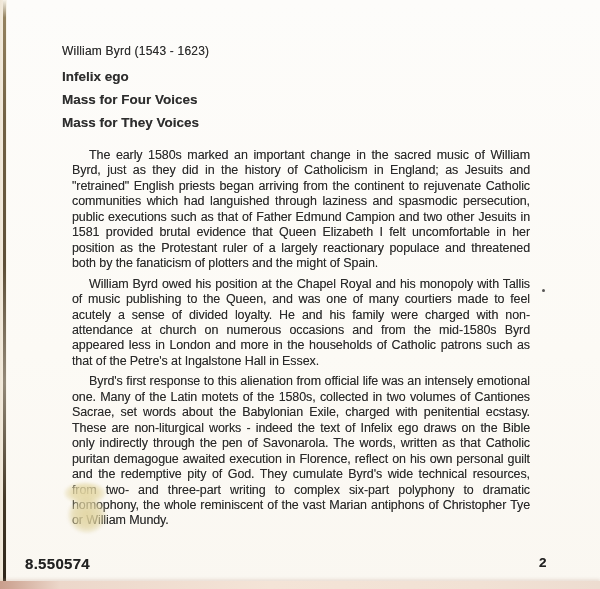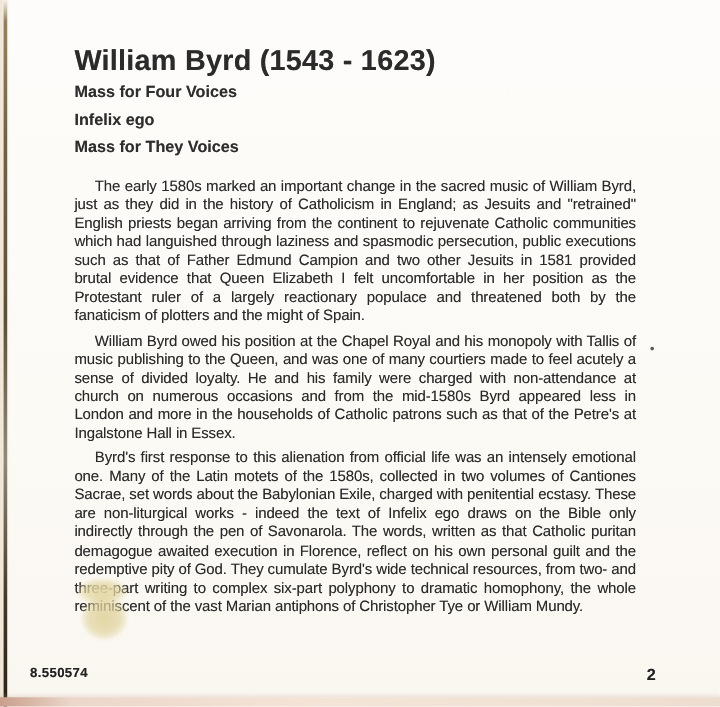--- a/index.html
+++ b/index.html
@@ -25,43 +25,43 @@
   }
   .bottom-strip {
     position: absolute; left: 0; bottom: 0; width: 100%; height: 8px;
     background: linear-gradient(90deg, #c99e8c 0%, #ecd7ca 10%, #f4e4d7 45%, #f1e1d4 80%, #eddcd0 100%);
     box-shadow: 0 -2px 3px rgba(190, 160, 140, 0.25);
   }
   
   .header { position: absolute; left: 62px; top: 41px; }
   .composer-title {
     margin: 0 0 8px 0;
-    font-size: 24px; font-weight: bold; line-height: 20px;
+    font-size: 12px; font-weight: normal; line-height: 20px;
     letter-spacing: 0.2px; color: #2b2b2b;
     text-shadow: 0 0 0.5px rgba(43,43,43,0.55);
   }
   .work-title {
     font-size: 13.5px; font-weight: bold; line-height: 16px;
     margin-bottom: 7px; color: #2e2e2e;
     text-shadow: 0 0 0.5px rgba(46,46,46,0.5);
   }
   
   .liner-notes {
     position: absolute; left: 62px; top: 148px; width: 468px;
     font-size: 12.5px; line-height: 15.45px;
     letter-spacing: -0.1px;
     text-align: justify;
     color: #2a2a2a;
     text-shadow: 0 0 0.5px rgba(42,42,42,0.45);
   }
-  .para { margin: 0 0 5px 0; text-indent: 17px; }
+  .para { margin: 0 0 5px 10px; text-indent: 17px; }
   
   .catalog-number {
     position: absolute; left: 25px; top: 555px;
-    font-size: 11px; font-weight: bold; letter-spacing: 0.3px; color: #222;
+    font-size: 15px; font-weight: bold; letter-spacing: 0.3px; color: #222;
     text-shadow: 0 0 0.5px rgba(34,34,34,0.5);
   }
   .page-number {
     position: absolute; left: 539px; top: 555px;
     font-size: 13.5px; font-weight: bold; color: #222;
     text-shadow: 0 0 0.5px rgba(34,34,34,0.5);
   }
   
   .stain-a {
     position: absolute; left: 64px; top: 482px; width: 42px; height: 22px;
@@ -84,22 +84,22 @@
 <body>
 
 <div class="page">
 
   <div class="edge-gutter"></div>
   <div class="edge-line"></div>
   <div class="bottom-strip"></div>
 
   <header class="header">
     <h1 class="composer-title">William Byrd (1543 - 1623)</h1>
+    <div class="work-title">Infelix ego</div>
     <div class="work-title">Mass for Four Voices</div>
-    <div class="work-title">Infelix ego</div>
     <div class="work-title">Mass for They Voices</div>
   </header>
 
   <main class="liner-notes">
     <p class="para">The early 1580s marked an important change in the sacred music of William Byrd, just as they did in the history of Catholicism in England; as Jesuits and "retrained" English priests began arriving from the continent to rejuvenate Catholic communities which had languished through laziness and spasmodic persecution, public executions such as that of Father Edmund Campion and two other Jesuits in 1581 provided brutal evidence that Queen Elizabeth I felt uncomfortable in her position as the Protestant ruler of a largely reactionary populace and threatened both by the fanaticism of plotters and the might of Spain.</p>
     <p class="para">William Byrd owed his position at the Chapel Royal and his monopoly with Tallis of music publishing to the Queen, and was one of many courtiers made to feel acutely a sense of divided loyalty.  He and his family were charged with non-attendance at church on numerous occasions and from the mid-1580s Byrd appeared less in London and more in the households of Catholic patrons such as that of the Petre's at Ingalstone Hall in Essex.</p>
     <p class="para">Byrd's first response to this alienation from official life was an intensely emotional one.  Many of the Latin motets of the 1580s, collected in two volumes of Cantiones Sacrae, set words about the Babylonian Exile, charged with penitential ecstasy.  These are non-liturgical works - indeed the text of Infelix ego draws on the Bible only indirectly through the pen of Savonarola.  The words, written as that Catholic puritan demagogue awaited execution in Florence, reflect on his own personal guilt and the redemptive pity of God.  They cumulate Byrd's wide technical resources, from two- and three-part writing to complex six-part polyphony to dramatic homophony, the whole reminiscent of the vast Marian antiphons of Christopher Tye or William Mundy.</p>
   </main>
 
   <div class="stain-a"></div>

